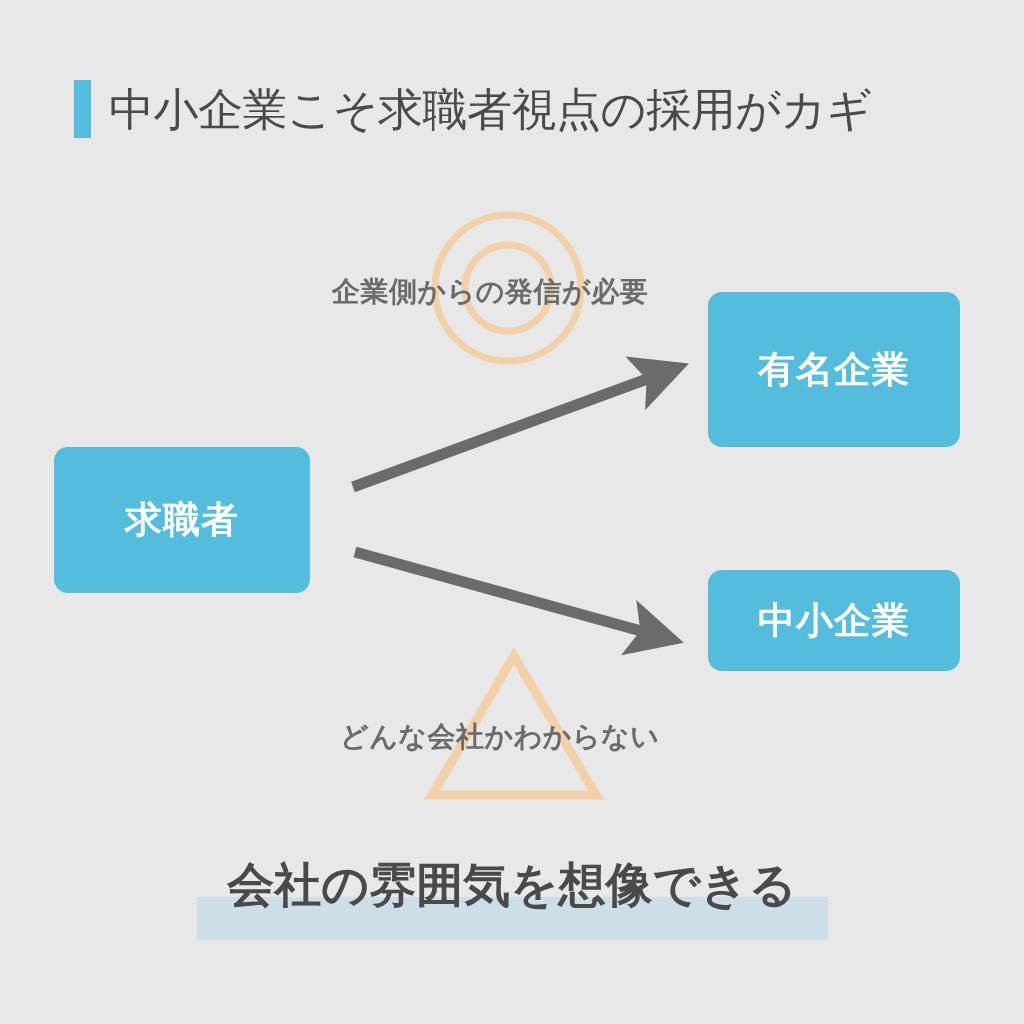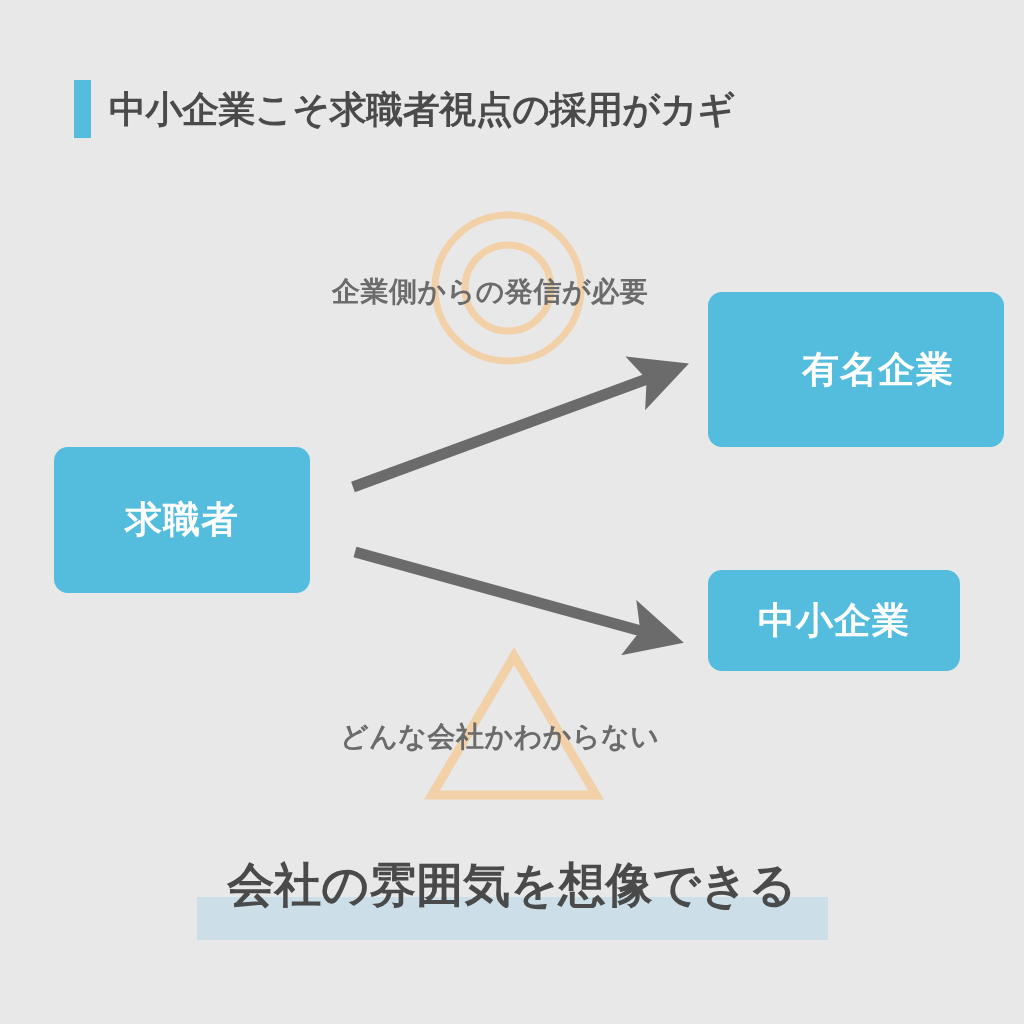--- a/index.html
+++ b/index.html
@@ -30,22 +30,22 @@
     height: 70px;
   }
   .title-accent {
     width: 17px;
     height: 58px;
     background: #54bcdc;
     flex: 0 0 auto;
   }
   .title-text {
     margin-left: 18px;
-    font-size: 37px;
-    font-weight: bold;
+    font-size: 45px;
+    font-weight: normal;
     color: #4a4a4a;
     letter-spacing: -0.5px;
     white-space: nowrap;
     line-height: 1;
   }
 
   
   .deco {
     position: absolute;
     pointer-events: none;
@@ -80,21 +80,21 @@
     border-radius: 14px;
     display: flex;
     align-items: center;
     justify-content: center;
     color: #ffffff;
     font-size: 37px;
     font-weight: bold;
     letter-spacing: 1px;
   }
   .node-seeker  { left: 54px;  top: 447px; width: 256px; height: 146px; }
-  .node-famous  { left: 708px; top: 292px; width: 252px; height: 155px; padding-left: 44px; }
+  .node-famous  { left: 708px; top: 292px; width: 252px; height: 155px; }
   .node-sme     { left: 708px; top: 570px; width: 252px; height: 101px; }
 
   
   .annot {
     position: absolute;
     font-size: 28px;
     font-weight: bold;
     color: #6b6b6b;
     white-space: nowrap;
     letter-spacing: 0.5px;

